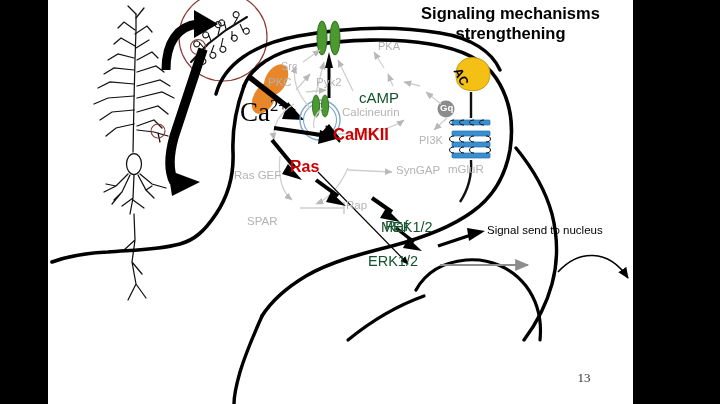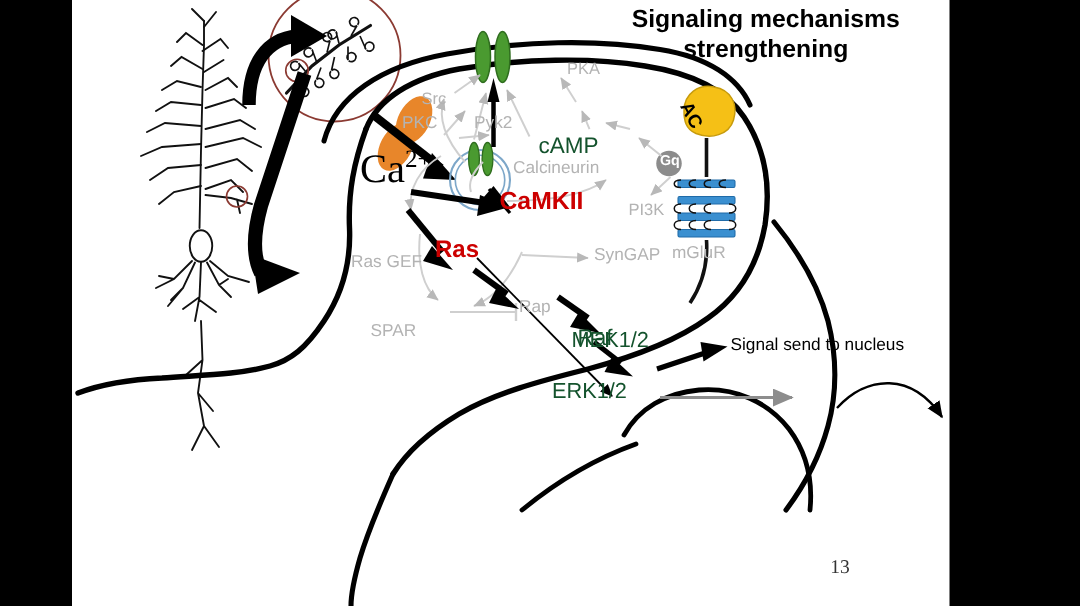--- a/index.html
+++ b/index.html
@@ -11,21 +11,21 @@
   #bar-left{position:absolute;left:0;top:0;width:48px;height:404px;background:#000;}
   #bar-right{position:absolute;left:633px;top:0;width:87px;height:404px;background:#000;}
   svg{position:absolute;left:0;top:0;}
   .lbl{position:absolute;white-space:nowrap;line-height:1;}
   .lbl-black{color:#14532d;font-weight:normal;margin-top:16px;}
   .lbl-red{color:#cc0000;font-weight:bold;}
   .lbl-gray{color:#b3b3b3;font-weight:normal;}
   .lbl-thin{color:#000;font-weight:normal;}
   #title{position:absolute;left:355px;top:3px;width:215px;text-align:center;
          color:#000;font-weight:bold;font-size:16.5px;line-height:1.22;}
-  #pageno{position:absolute;left:492px;top:370px;width:40px;text-align:center;
+  #pageno{position:absolute;left:516px;top:370px;width:40px;text-align:center;
           color:#333;font-family:"Liberation Serif",serif;font-size:13px;}
   .ca{font-family:"Liberation Serif",serif;font-weight:normal;color:#000;}
   .ca sup{font-size:0.62em;}
 </style>
 </head>
 <body>
 
 <div id="stage">
 
   <div id="bar-left"></div>

